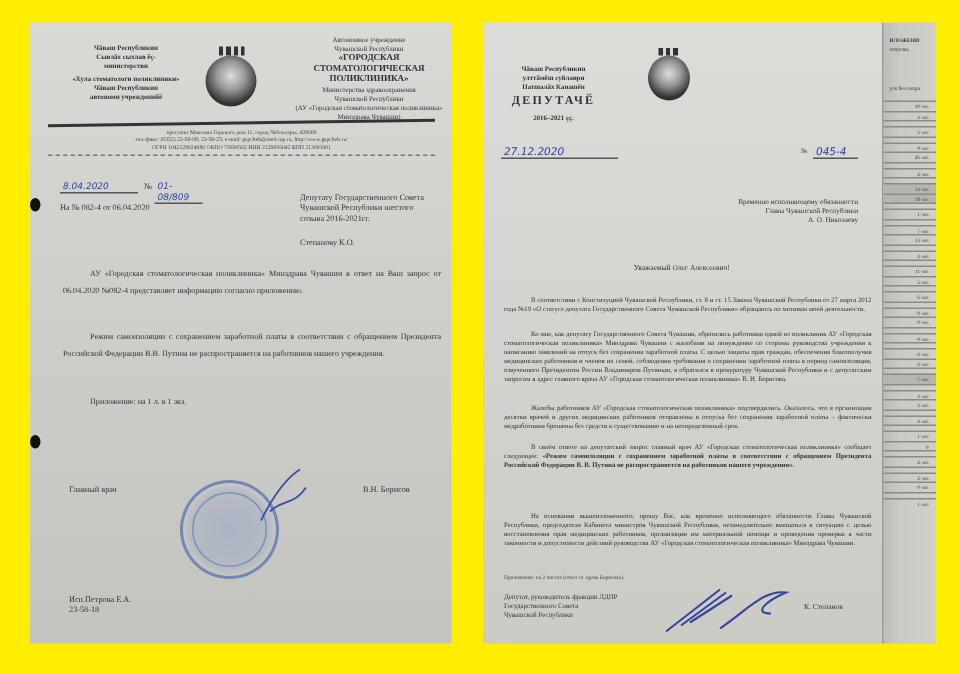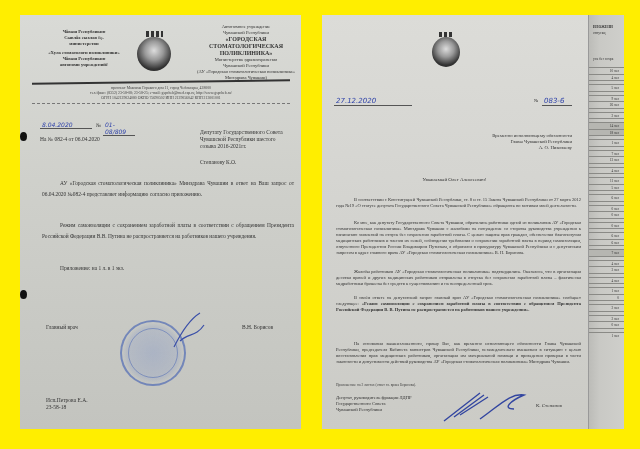--- a/index.html
+++ b/index.html
@@ -105,25 +105,33 @@
   <svg class="signature" style="left:150px; top:296px;" width="40" height="40">
     <path d="M4 36 C 12 20, 20 8, 30 2 M 10 30 C 18 22, 26 26, 34 14" stroke="#3a4fa8" stroke-width="1.2" fill="none"></path>
   </svg>
   <div class="small" style="left:222px; top:309px;">В.Н. Борисов</div>
 
   <div class="small" style="left:26px; top:382px;">Исп.Петрова Е.А.</div>
   <div class="small" style="left:26px; top:389px;">23-58-18</div>
 </div>
 
 <div class="paper" id="right-paper">
+  <div class="r-lh-left">
+    <div>Чӑваш Республикин</div>
+    <div>улттӑмӗш суйлаври</div>
+    <div>Патшалӑх Канашӗн</div>
+    <div class="big">ДЕПУТАЧӖ</div>
+    <div style="height:4px"></div>
+    <div>2016–2021 çç.</div>
+  </div>
   <div class="emblem" id="right-emblem"></div>
 
   <div class="date-line" style="left:12px; top:82px; width:78px; font-size:7px;">27.12.2020</div>
   <span class="small" style="left:212px; top:83px; font-size:4.5px;">№</span>
-  <div class="date-line" style="left:220px; top:82px; width:30px; font-size:7px;">083-6</div>
+  <div class="date-line" style="left:220px; top:82px; width:30px; font-size:7px;">045-4</div>
 
   <div class="r-addressee">
     <div>Временно исполняющему обязанности</div>
     <div>Главы Чувашской Республики</div>
     <div>А. О. Николаеву</div>
   </div>
 
   <div class="r-greet">Уважаемый Олег Алексеевич!</div>
 
   <p class="body-right" style="top:182px">В соответствии с Конституцией Чувашской Республики, ст. 8 и ст. 15 Закона Чувашской Республики от 27 марта 2012 года №19 «О статусе депутата Государственного Совета Чувашской Республики» обращаюсь по мотивам моей деятельности.</p>

